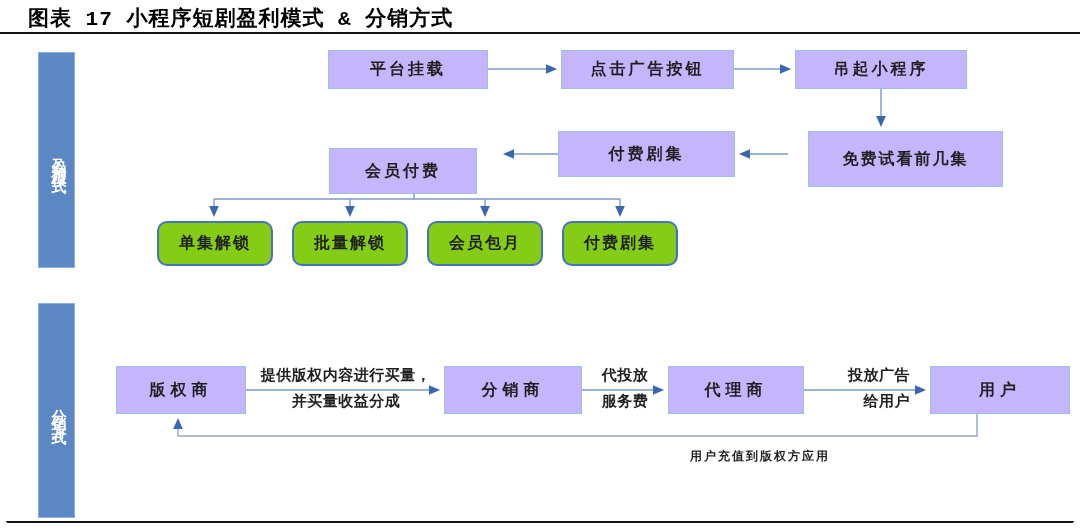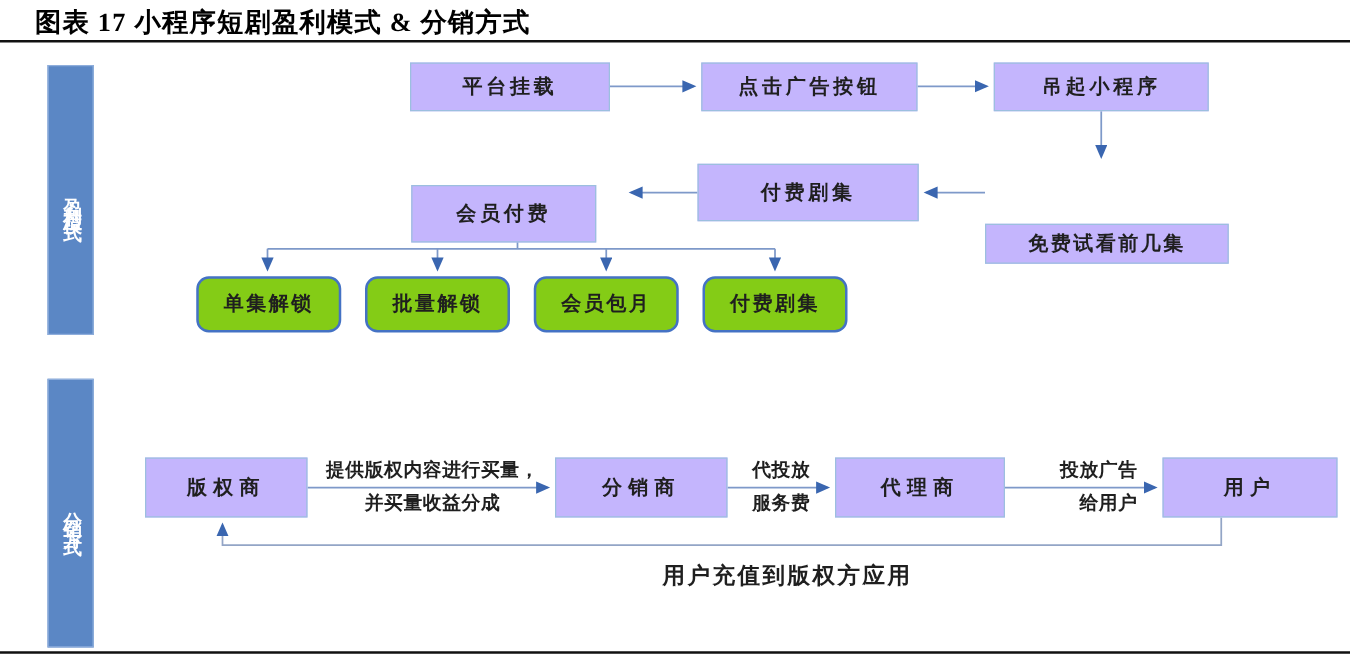--- a/index.html
+++ b/index.html
@@ -1,18 +1,18 @@
 <!DOCTYPE html>
 <html><head>
 <meta charset="utf-8">
 <style>
   html,body{margin:0;padding:0;background:#ffffff;}
   .canvas{
     position:relative;width:1080px;height:529px;background:#ffffff;overflow:hidden;
-    font-family:Liberation Serif, serif;color:#1f1f1f;
+    font-family:Liberation Mono, monospace;color:#1f1f1f;border-radius:23px;
   }
   .title{
     position:absolute;left:28px;top:4px;font-size:21px;font-weight:bold;
     letter-spacing:1px;color:#000;white-space:nowrap;
   }
   .rule{position:absolute;left:0;width:1080px;background:#111;}
   .rule.top{top:32px;height:2px;}
   .rule.bottom{top:521px;height:2px;}
   .connectors{position:absolute;left:0;top:0;z-index:1;}
   .sidebar{
@@ -29,21 +29,21 @@
   .rbox{
     position:absolute;background:#84cc16;border:2px solid #4472C4;border-radius:10px;
     box-sizing:border-box;display:flex;align-items:center;justify-content:center;
     font-size:16px;font-weight:bold;letter-spacing:2px;z-index:2;white-space:nowrap;
   }
   .edge-label{
     position:absolute;text-align:center;font-size:15px;font-weight:bold;
     line-height:26px;z-index:3;letter-spacing:0.5px;white-space:nowrap;
   }
   .loop-label{
-    position:absolute;text-align:center;font-size:18px;font-weight:bold;
+    position:absolute;text-align:right;font-size:12px;font-weight:bold;
     letter-spacing:2px;z-index:3;white-space:nowrap;
   }
 </style>
 </head>
 <body>
 
 <div class="canvas">
 
   <div class="title">图表 17 小程序短剧盈利模式 &amp; 分销方式</div>
   <div class="rule top"></div>
@@ -80,21 +80,21 @@
   </svg>
 
   <div class="sidebar" style="left:38px;top:52px;height:216px;">盈利模式</div>
 
   <div class="box" style="left:328px;top:50px;width:160px;height:39px;">平台挂载</div>
   <div class="box" style="left:561px;top:50px;width:173px;height:39px;">点击广告按钮</div>
   <div class="box" style="left:795px;top:50px;width:172px;height:39px;">吊起小程序</div>
 
   <div class="box" style="left:329px;top:148px;width:148px;height:46px;">会员付费</div>
   <div class="box" style="left:558px;top:131px;width:177px;height:46px;">付费剧集</div>
-  <div class="box" style="left:788px;top:131px;width:195px;height:32px;letter-spacing:2px;margin-top:48px;">免费试看前几集</div>
+  <div class="box" style="left:808px;top:131px;width:195px;height:56px;letter-spacing:2px;">免费试看前几集</div>
 
   <div class="rbox" style="left:157px;top:221px;width:116px;height:45px;">单集解锁</div>
   <div class="rbox" style="left:292px;top:221px;width:116px;height:45px;">批量解锁</div>
   <div class="rbox" style="left:427px;top:221px;width:116px;height:45px;">会员包月</div>
   <div class="rbox" style="left:562px;top:221px;width:116px;height:45px;">付费剧集</div>
 
   <div class="sidebar" style="left:38px;top:303px;height:215px;">分销方式</div>
 
   <div class="box" style="left:116px;top:366px;width:130px;height:48px;letter-spacing:5px;">版权商</div>
   <div class="box" style="left:444px;top:366px;width:138px;height:48px;letter-spacing:5px;">分销商</div>

